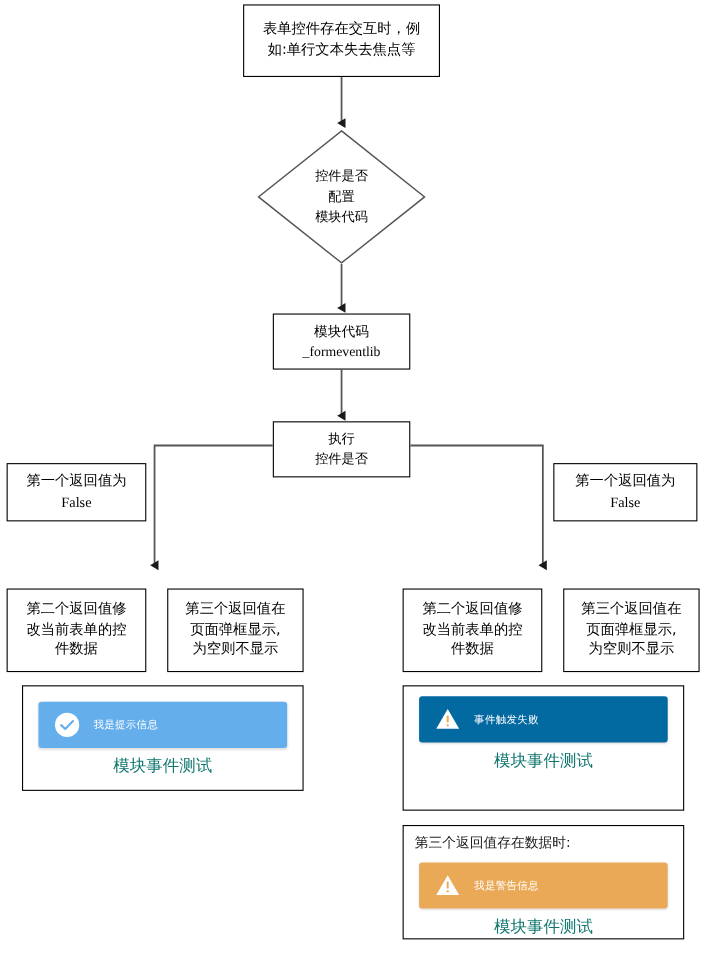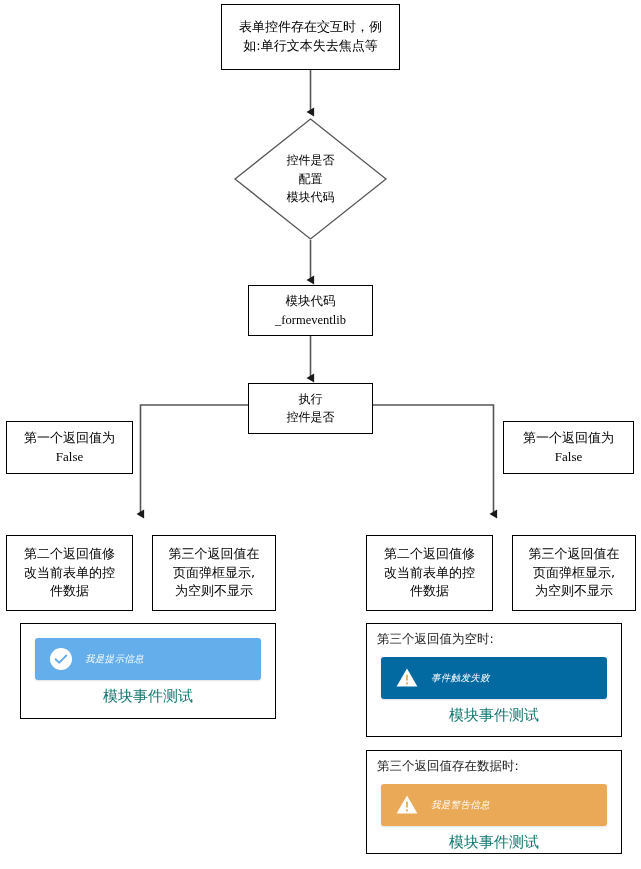--- a/index.html
+++ b/index.html
@@ -81,21 +81,20 @@
     display: flex;
     align-items: center;
     padding-left: 14px;
     box-shadow: 0 1px 2px rgba(0,0,0,0.12);
   }
   .toast-text {
     font-size: 9.5px;
     color: #ffffff;
     margin-left: 12px;
     letter-spacing: 0.3px;
-    font-style: italic;
   }
   .toast-icon { flex: 0 0 auto; display: block; }
   .card-title {
     text-align: center;
     font-size: 15px;
     color: #0f766e;
     margin-top: 7px;
     font-weight: 500;
   }
 </style>
@@ -187,21 +186,20 @@
     <svg class="toast-icon" width="24" height="24" viewBox="0 0 24 24">
       <circle cx="12" cy="12" r="11" fill="#ffffff"></circle>
       <path d="M6.6 12.2 L10.3 15.7 L17.3 8.5" fill="none" stroke="#63aeeb" stroke-width="1.9" stroke-linecap="round" stroke-linejoin="round"></path>
     </svg>
     <span class="toast-text">我是提示信息</span>
   </div>
   <div class="card-title">模块事件测试</div>
 </div>
 
 <div class="card" style="left:366px; top:623px; width:256px; height:114px;">
-  <div class="card-caption">第三个返回值为空时:</div>
   <div class="toast" style="background:#0369a1;">
     <svg class="toast-icon" width="24" height="24" viewBox="0 0 24 24">
       <path d="M12 2.6 L22.4 20.6 L1.6 20.6 Z" fill="#ffffff"></path>
       <rect x="11.1" y="8.4" width="1.8" height="6.4" rx="0.8" fill="#eaa956"></rect>
       <circle cx="12" cy="17.4" r="1.05" fill="#eaa956"></circle>
     </svg>
     <span class="toast-text">事件触发失败</span>
   </div>
   <div class="card-title">模块事件测试</div>
 </div>

